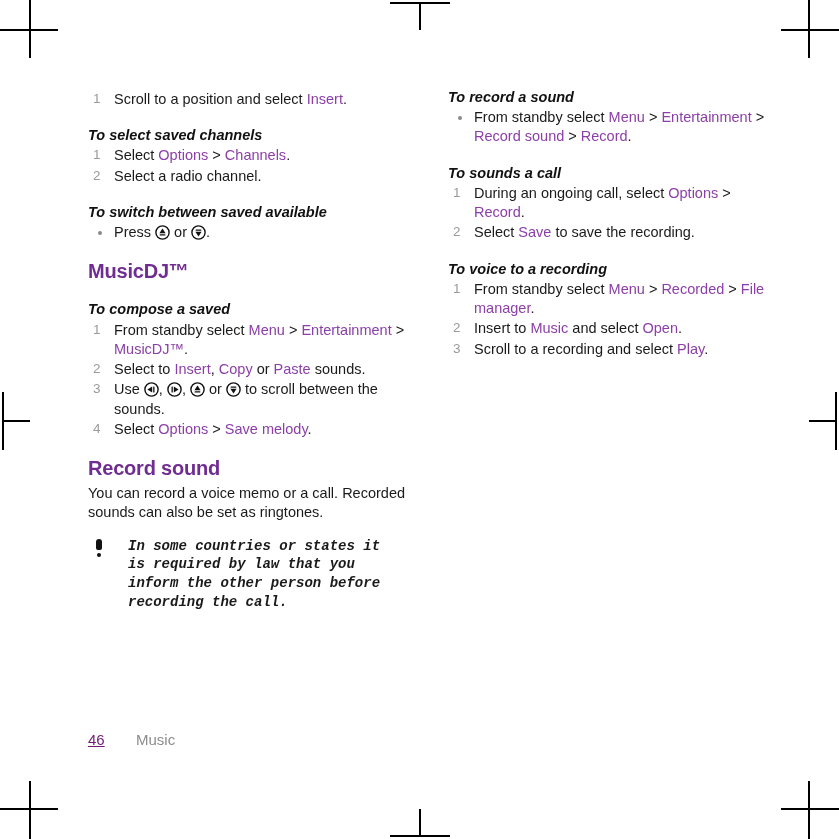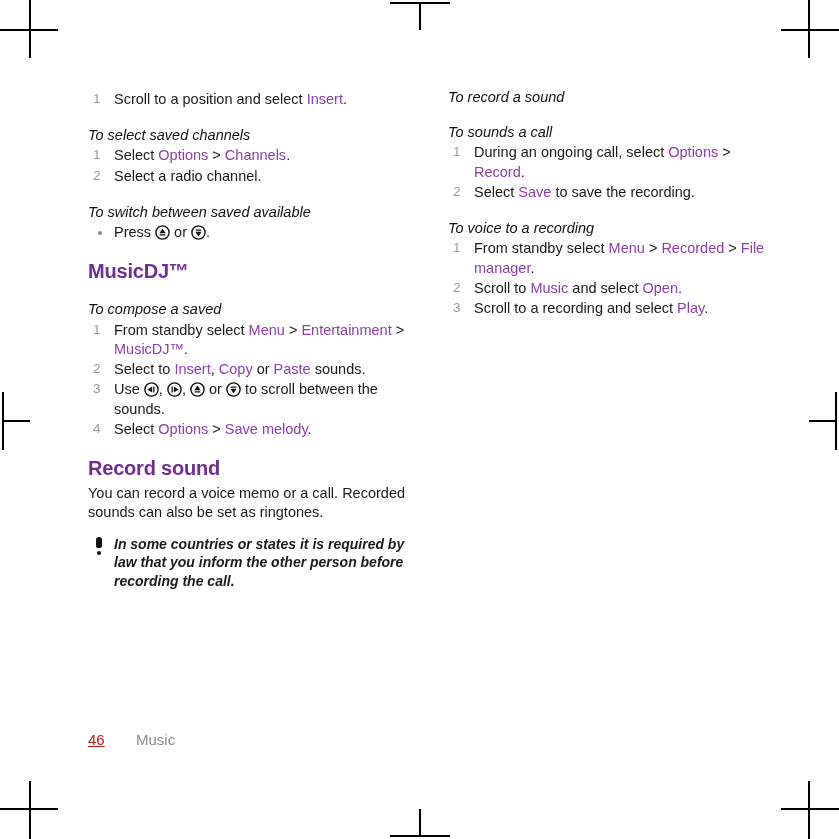--- a/index.html
+++ b/index.html
@@ -64,21 +64,21 @@
   h2.section-title {
     font-size: 20px;
     font-weight: bold;
     color: #6F2C91;
     margin: 18px 0 4px 0;
     line-height: 1.15;
     letter-spacing: -0.2px;
   }
   h3.proc-title {
     font-size: 14.5px;
-    font-weight: normal;
+    font-weight: bold;
     font-style: italic;
     color: #111;
     margin: 17px 0 2px 0;
     line-height: 1.25;
   }
   p.para {
     font-size: 14.5px;
     line-height: 1.33;
     margin: 3px 0 0 0;
     color: #1a1a1a;
@@ -150,43 +150,44 @@
     height: 4px;
     margin: 3px auto 0 auto;
     background: #111;
     border-radius: 50%;
   }
   .note p {
     font-size: 14px;
     font-style: italic;
     font-weight: bold;
     line-height: 1.33;
-    margin: 0;
+    margin: 14px;
     color: #1a1a1a;
+    font-family: Liberation Mono, monospace;
   }
 
   
   .navkey {
     display: inline-block;
     vertical-align: -3px;
     width: 15px;
     height: 15px;
     margin: 0 0px;
   }
 
   
   .footer {
     position: absolute;
     left: 88px;
     top: 731px;
     font-size: 15px;
     color: #8c8c8c;
   }
   .footer .pageno {
-    color: #b91c1c;
+    color: #701a75;
     font-weight: normal;
     display: inline-block;
     width: 48px;
     text-decoration: underline;
   }
   .footer .chapter { color: #8c8c8c; }
 </style>
 </head>
 <body>
 
@@ -268,31 +269,34 @@
         <span class="bang-body"></span>
         <span class="bang-dot"></span>
       </span>
       <p>In some countries or states it is required by law that you inform the other person before recording the call.</p>
     </div>
   </div>
 
   <div class="col col-right">
 
     <h3 class="proc-title" style="margin-top:0;">To record a sound</h3>
+    <ul class="steps" id="r-proc1">
+        <li><span class="sep">From standby select </span><span class="ui">Menu</span><span class="sep"> &gt; </span><span class="ui">Entertainment</span><span class="sep"> &gt; </span><span class="ui">Record sound</span><span class="sep"> &gt; </span><span class="ui">Record</span><span class="sep">.</span></li>
+      </ul>
 
     <h3 class="proc-title">To sounds a call</h3>
     <ol class="steps" id="r-proc2">
         <li><span class="sep">During an ongoing call, select </span><span class="ui">Options</span><span class="sep"> &gt; </span><span class="ui">Record</span><span class="sep">.</span></li>
         <li><span class="sep">Select </span><span class="ui">Save</span><span class="sep"> to save the recording.</span></li>
       </ol>
 
     <h3 class="proc-title">To voice to a recording</h3>
     <ol class="steps" id="r-proc3">
         <li><span class="sep">From standby select </span><span class="ui">Menu</span><span class="sep"> &gt; </span><span class="ui">Recorded</span><span class="sep"> &gt; </span><span class="ui">File manager</span><span class="sep">.</span></li>
-        <li><span class="sep">Scroll to </span><span class="ui">Music</span><span class="sep"> and select </span><span class="ui">Open</span><span class="sep">.</span></li>
+        <li><span class="sep">Insert to </span><span class="ui">Music</span><span class="sep"> and select </span><span class="ui">Open</span><span class="sep">.</span></li>
         <li><span class="sep">Scroll to a recording and select </span><span class="ui">Play</span><span class="sep">.</span></li>
       </ol>
   </div>
 
   <div class="footer">
     <span class="pageno">46</span><span class="chapter">Music</span>
   </div>
 
 </div>
 

